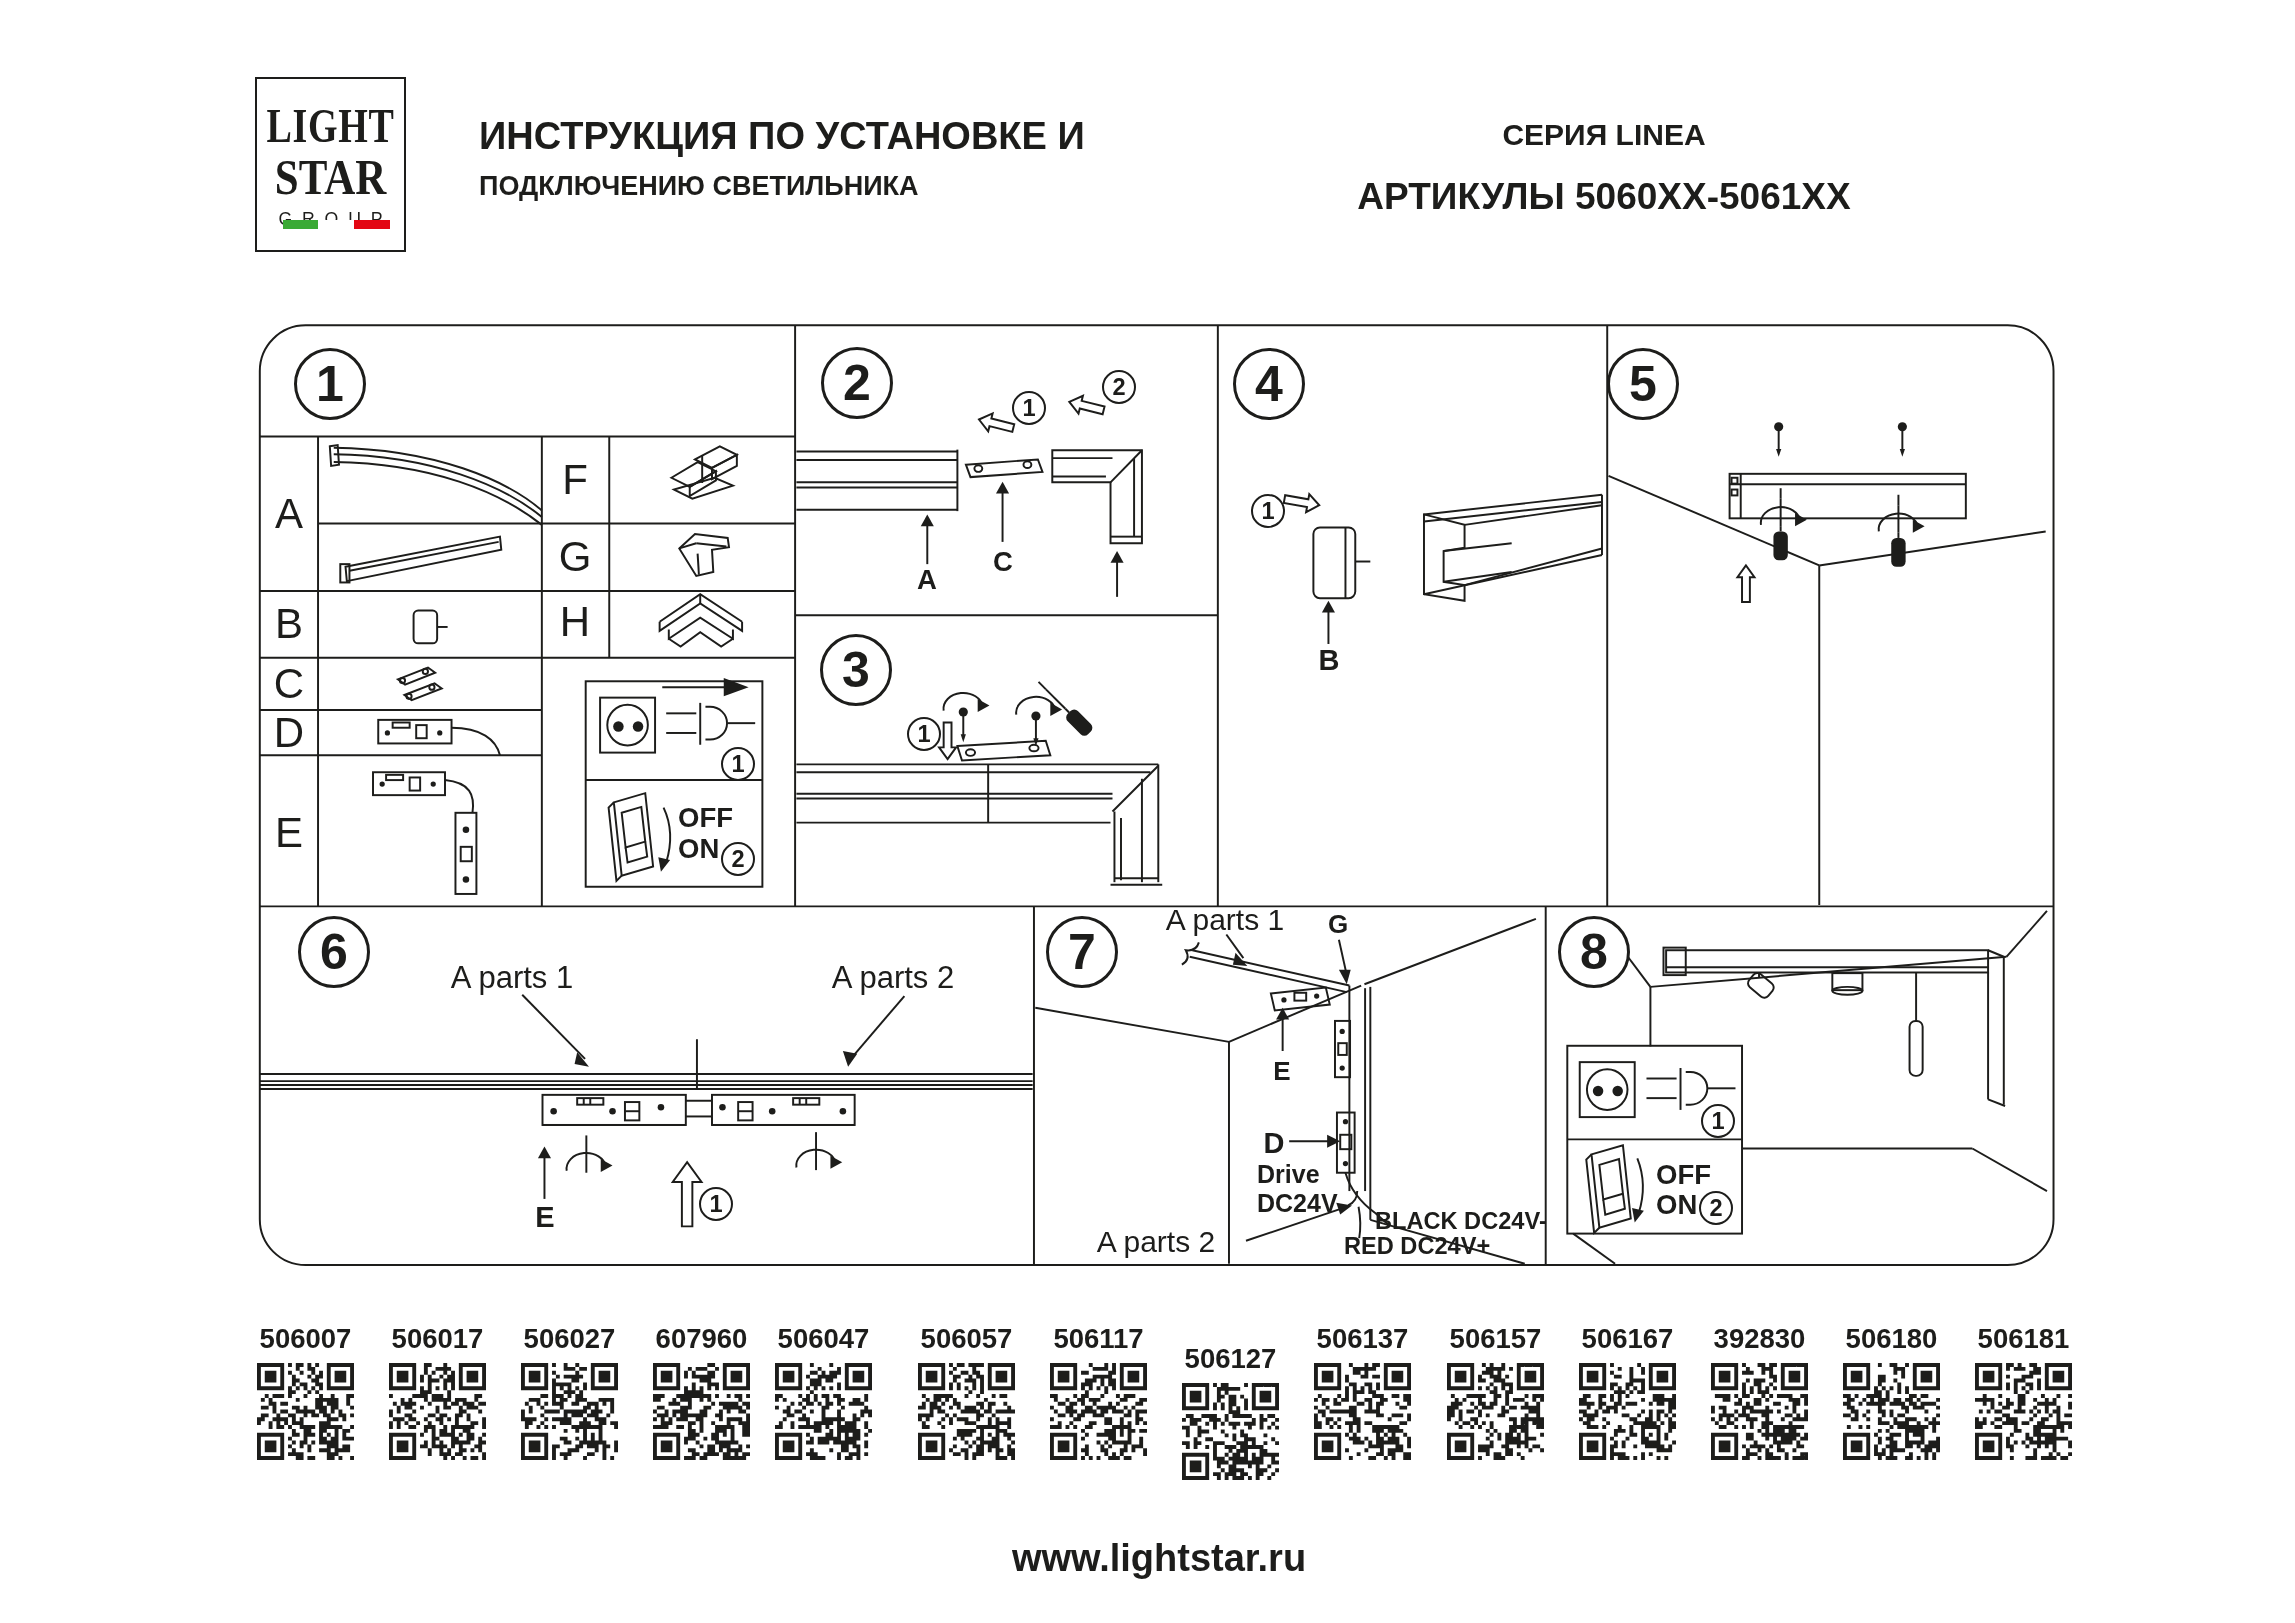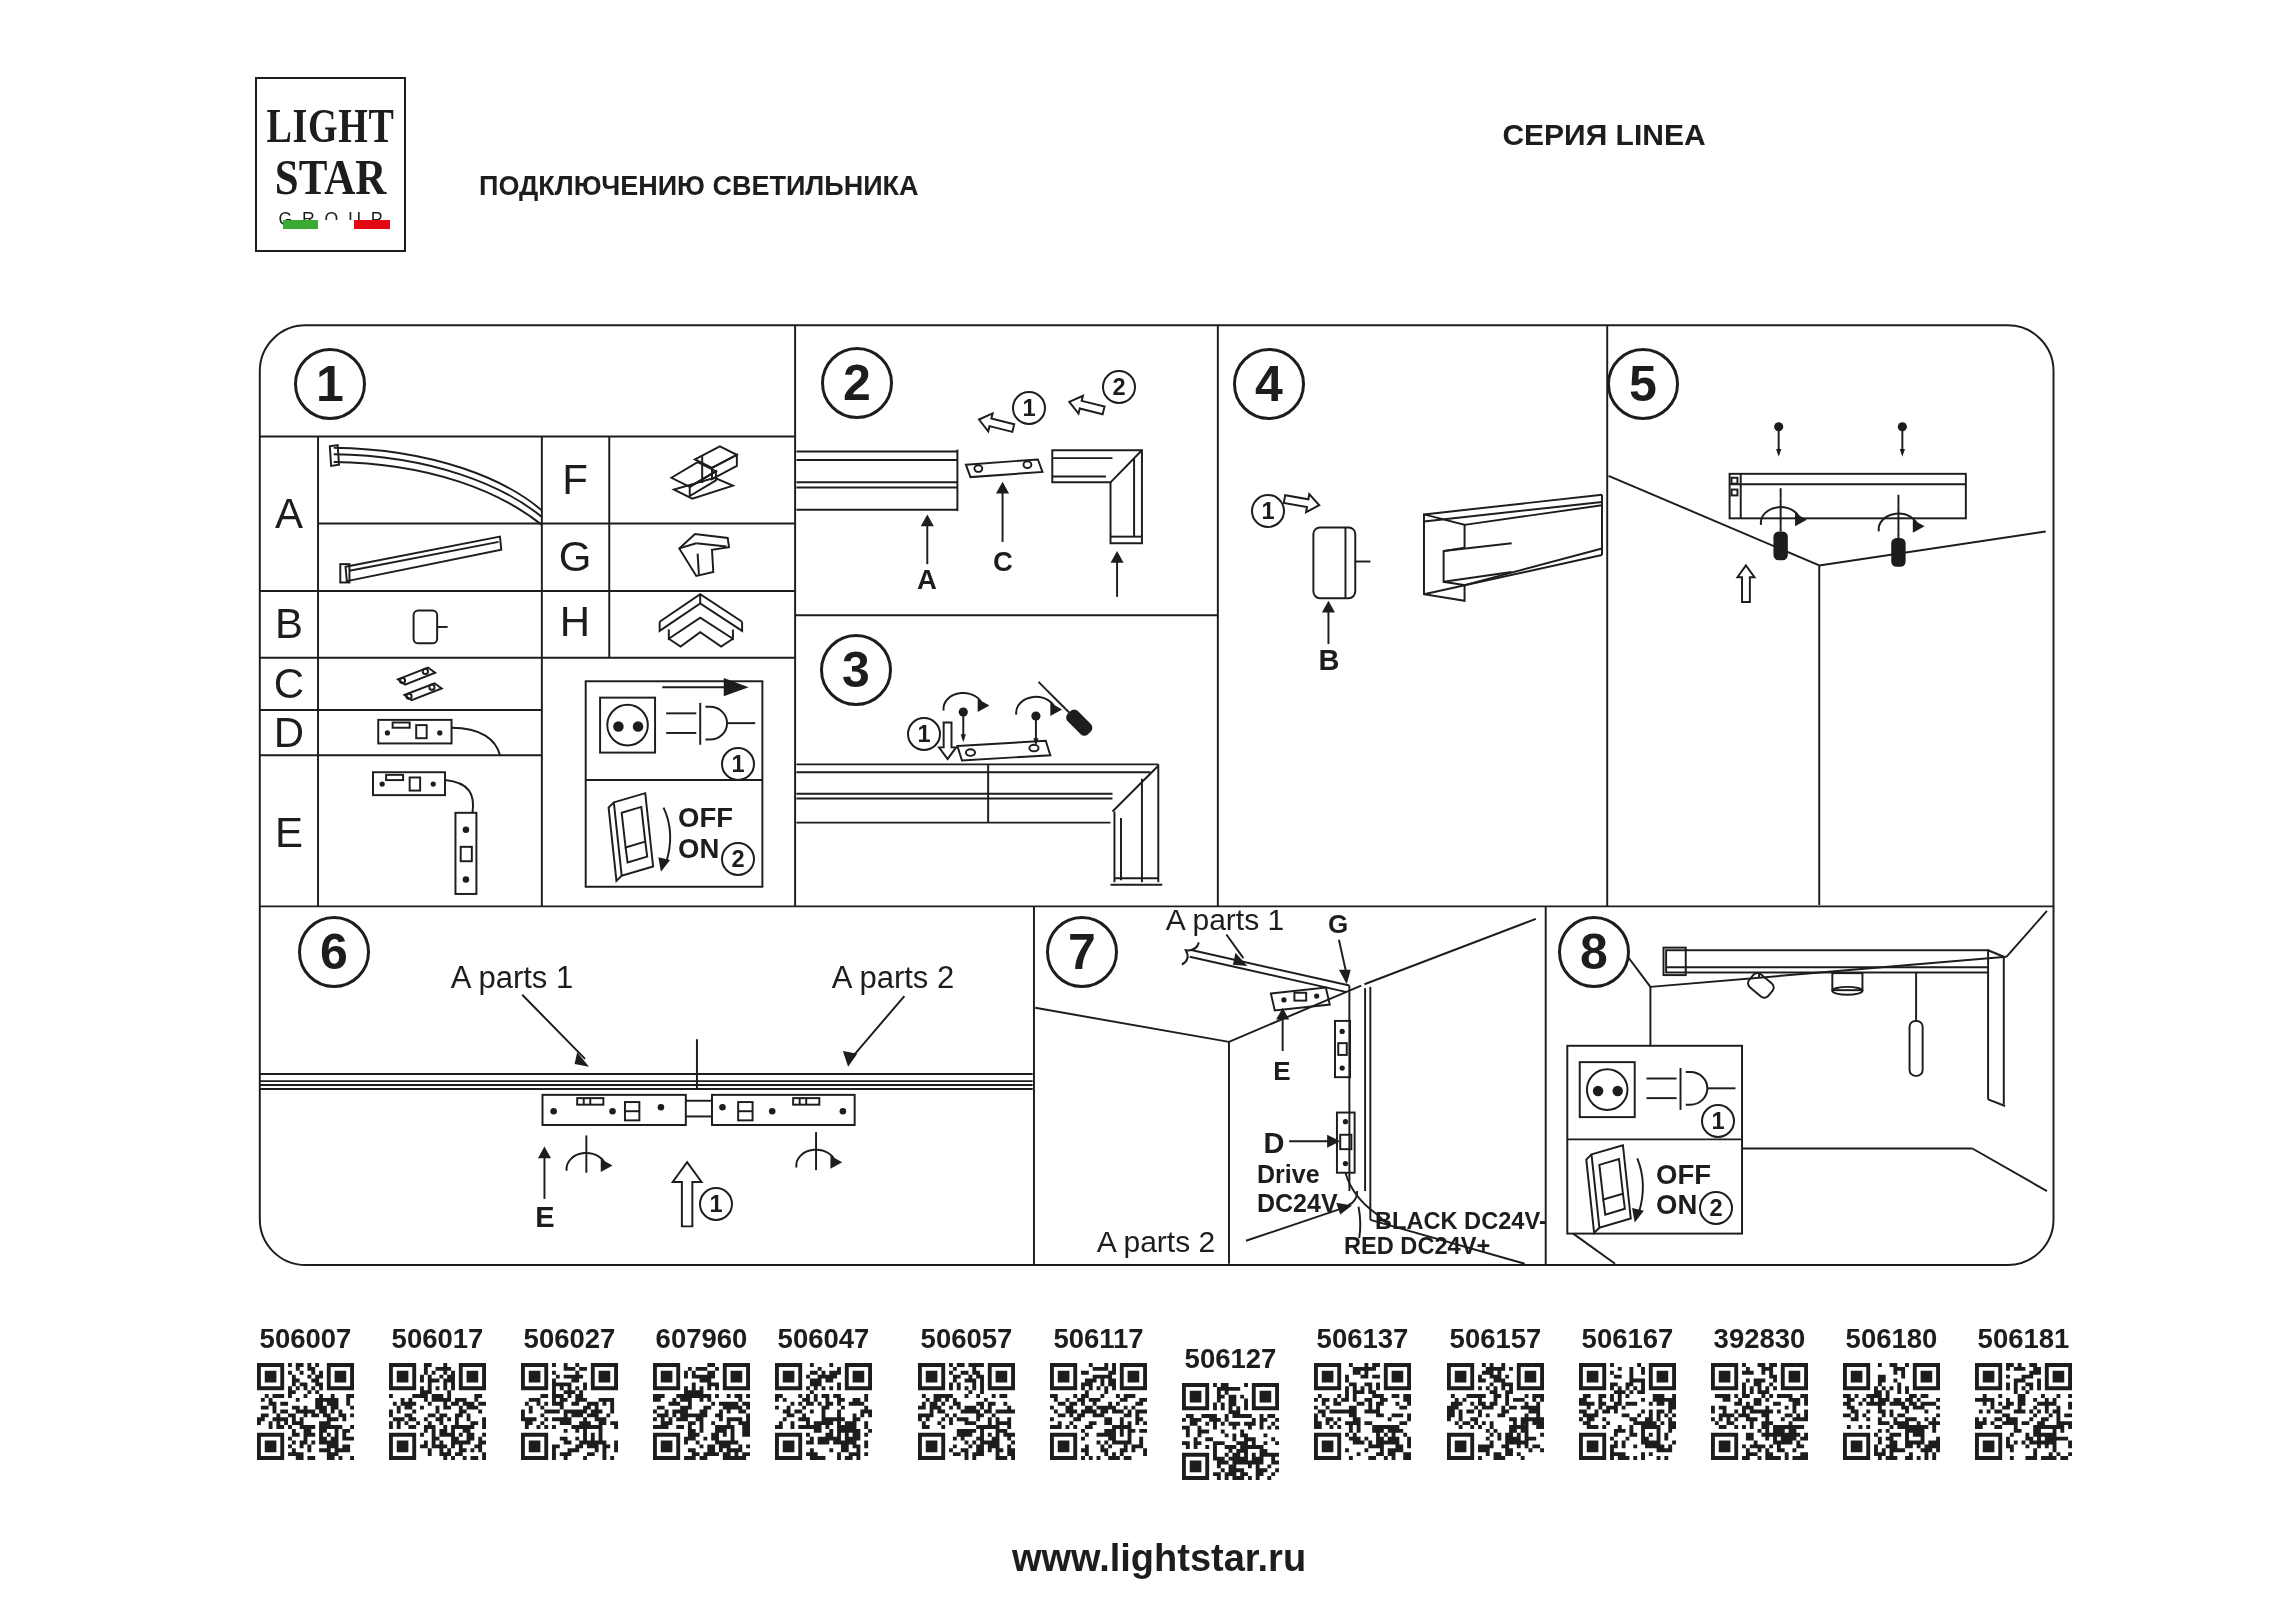--- a/index.html
+++ b/index.html
@@ -390,22 +390,24 @@
   <div class="logo-light">LIGHT</div>
   <div class="logo-star">STAR</div>
   <div class="logo-group">GROUP</div>
   <div class="logo-flag">
     <span style="background:#3aaa35"></span>
         <span style="background:#ffffff"></span>
         <span style="background:#e30613"></span>
   </div>
 </div>
 
+<div class="abs lft hdr" style="left:479px;top:115px;font-size:38px;">ИНСТРУКЦИЯ ПО УСТАНОВКЕ И</div>
 <div class="abs lft hdr" style="left:479px;top:171px;font-size:27px;">ПОДКЛЮЧЕНИЮ СВЕТИЛЬНИКА</div>
 <div class="abs ctr hdr" style="left:1604px;top:135px;font-size:30px;">СЕРИЯ LINEA</div>
+<div class="abs ctr hdr" style="left:1604px;top:197px;font-size:37px;">АРТИКУЛЫ 5060XX-5061XX</div>
 
 <div class="abs sec-circle" style="left:294px;top:348px;">1</div>
 <div class="abs sec-circle" style="left:821px;top:347px;">2</div>
 <div class="abs sec-circle" style="left:820px;top:634px;">3</div>
 <div class="abs sec-circle" style="left:1233px;top:348px;">4</div>
 <div class="abs sec-circle" style="left:1607px;top:348px;">5</div>
 <div class="abs sec-circle" style="left:298px;top:916px;">6</div>
 <div class="abs sec-circle" style="left:1046px;top:916px;">7</div>
 <div class="abs sec-circle" style="left:1558px;top:916px;">8</div>
 

